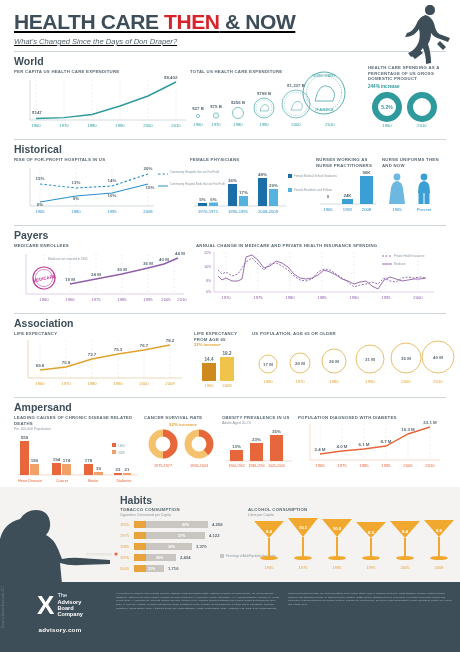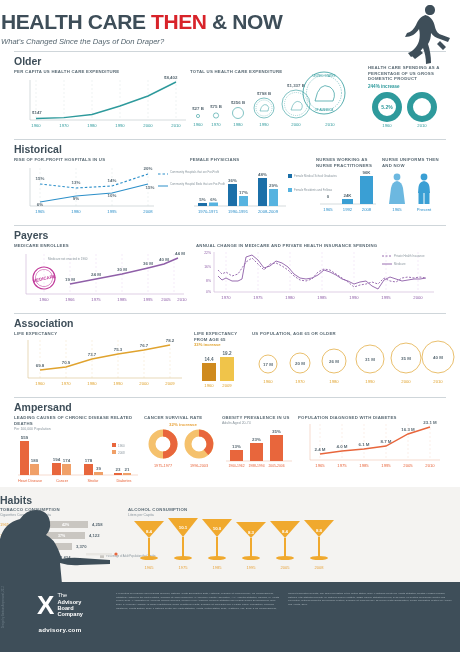--- a/index.html
+++ b/index.html
@@ -4,21 +4,21 @@
 <style>
   * { box-sizing: border-box; margin:0; padding:0; }
   body {
     width:460px; height:652px; background:#ffffff;
     font-family:"Liberation Sans", sans-serif; overflow:hidden;
     position:relative;
   }
   .page { width:460px; height:652px; position:relative; }
 
   
-  .header { padding:10px 14px 0 1px; position:relative; }
+  .header { padding:10px 14px 0 14px; position:relative;text-decoration:underline; }
   .title { font-size:21px; font-weight:bold; letter-spacing:-0.4px; color:#3e4e59; }
   .title .red { color:#d8232a; }
   .subtitle { font-size:7.6px; font-style:italic; color:#55656f; margin-top:3px; }
   .silhouette { position:absolute; right:6px; top:2px; width:62px; height:62px; }
 
   
   .section { padding:0 14px; position:relative; }
   .sec-rule { border-top:1px solid #cfd6da; margin:5px 14px 0 14px; }
   .sec-title { font-size:10.5px; font-weight:bold; color:#3e4e59; margin:3px 0 2px 0; }
   .chart-title { font-size:4.3px; font-weight:bold; letter-spacing:.25px; color:#5a6a74; text-transform:uppercase; }
@@ -29,21 +29,21 @@
   .val-lbl { font-size:4.4px; font-weight:bold; }
 
   svg { display:block; overflow:visible; }
   text { font-family:"Liberation Sans", sans-serif; }
 
   
   .habits {
     position:absolute; left:0; top:487px; width:460px; height:95px;
     background:#f4f3f1;
   }
-  .habits-inner { padding-top:4px; }
+  .habits-inner { padding-left:120px; padding-top:4px; }
 
   
   .footer {
     position:absolute; left:0; top:582px; width:460px; height:70px;
     background:#3e4e59; color:#c9d1d6;
   }
   .logo-x { font-size:26px; font-weight:bold; color:#fff; line-height:1; }
   .logo-txt { font-size:5.6px; color:#fff; line-height:1.15; }
   .adv-url { font-size:6.2px; color:#fff; font-weight:bold; letter-spacing:.3px; }
   .notes { font-size:2.5px; line-height:1.45; color:#a8b4bb; column-gap:8px; }
@@ -64,21 +64,21 @@
       <path fill="#3e4e59" d="M38 3c-3 0-5 2-5 5s2 5 5 5 5-2 5-5-2-5-5-5z
         M34 13c-5 1-8 5-10 10-2 4-5 7-9 8l-2 4c6 0 11-3 14-8 1 4 1 8 0 12
         -2 6-6 10-11 12l3 4c5-2 9-5 12-9 2 5 3 10 3 16l5-1c0-7-1-13-3-19
         2-3 3-7 3-11 2 3 5 5 9 6l8 3 2-4-8-3c-4-1-6-4-7-8-1-6-5-12-11-12z
         M45 42l6 6 3-3-6-6z M28 48l-8 6 3 3 8-6z"></path>
     </svg>
   </div>
 
   <div class="sec-rule"></div>
   <div class="section">
-    <div class="sec-title">Older</div>
+    <div class="sec-title">World</div>
 
     <div class="row">
 
       <div style="width:176px">
         <div class="chart-title">PER CAPITA US HEALTH CARE EXPENDITURE</div>
         <svg width="176" height="60" viewBox="0 0 176 60">
           <g stroke="#dfe4e6" stroke-width="0.5" stroke-dasharray="2,2">
             <line x1="22" y1="6" x2="22" y2="46"></line>
               <line x1="50" y1="6" x2="50" y2="46"></line>
             <line x1="78" y1="6" x2="78" y2="46"></line>

